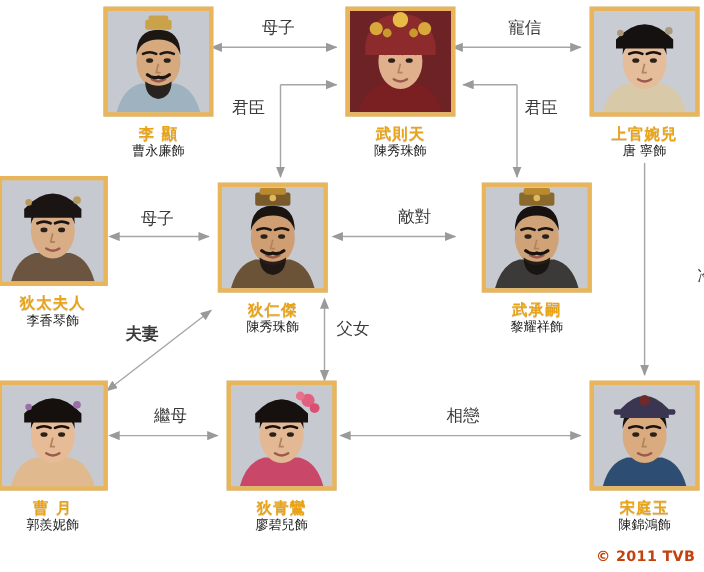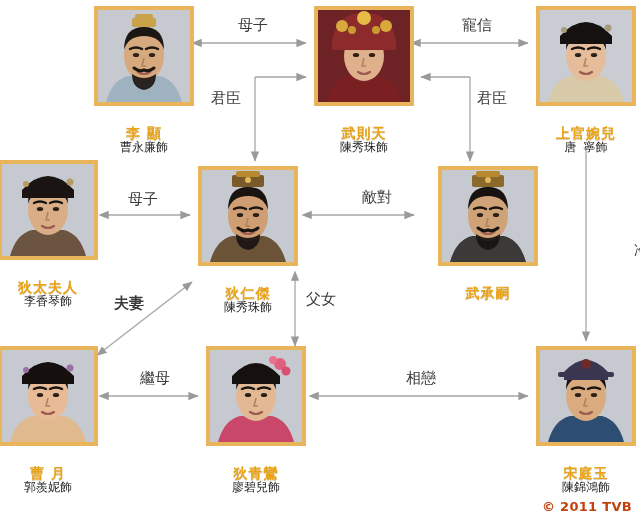--- a/index.html
+++ b/index.html
@@ -33,31 +33,30 @@
     position: relative;
     overflow: hidden;
     margin: 0 auto;
   }
   .frame svg { display: block; width: 92px; height: 92px; }
   .name {
     font-size: 14px;
     font-weight: bold;
     color: #e8a317;
     letter-spacing: 1px;
-    margin-top: 19px;
+    margin-top: 8px;
     line-height: 16px;
     white-space: nowrap;
     text-shadow: 0 1px 0 rgba(120,80,10,.25);
   }
   .actor {
     font-size: 12px;
     color: #1a1a1a;
     line-height: 15px;
     white-space: nowrap;
-    font-family: Liberation Mono, monospace;
   }
 
   
   .rel {
     position: absolute;
     font-size: 15px;
     color: #3a3a3a;
     white-space: nowrap;
     line-height: 14px;
   }
@@ -254,20 +253,21 @@
     <path d="M46,48 L44,56 L48,56" stroke="#b2835c" stroke-width="1.6" fill="none" stroke-linejoin="round"></path>
     <path d="M40,62 Q46,66 52,62" stroke="#9b5a4e" stroke-width="2.2" fill="none" stroke-linecap="round"></path>
     <path d="M34,64 Q46,72 58,64 Q58,78 46,80 Q34,78 34,64 Z" fill="#17120f" opacity=".92"></path>
        <path d="M36,58 Q41,62 46,60 Q51,62 56,58" stroke="#17120f" stroke-width="3" fill="none" stroke-linecap="round"></path>
     <rect x="30" y="5" width="32" height="12" rx="2" fill="#8a6a2c"></rect>
                 <rect x="34" y="1" width="24" height="6" rx="2" fill="#b9892f"></rect>
                 <circle cx="46" cy="10" r="3" fill="#e0bb5e"></circle>
   </svg>
         </div>
         <div class="name">武承嗣</div>
+        <div class="actor">黎耀祥飾</div>
       </div>
       <div class="card" style="left: -4px; top: 346px;">
         <div class="frame">
           <svg viewBox="0 0 92 92" xmlns="http://www.w3.org/2000/svg">
     <rect width="92" height="92" fill="#c6cad0"></rect>
     <path d="M8,92 Q14,70 30,66 L62,66 Q78,70 84,92 Z" fill="#e0b98e"></path>
     <ellipse cx="46" cy="46" rx="20" ry="25" fill="#e6bb95"></ellipse>
     <path d="M26,40 Q26,17 46,17 Q66,17 66,40 Q62,26 46,26 Q30,26 26,40 Z" fill="#15100e"></path>
     <ellipse cx="38" cy="45" rx="3.2" ry="2.1" fill="#2b2119"></ellipse>
     <ellipse cx="54" cy="45" rx="3.2" ry="2.1" fill="#2b2119"></ellipse>

